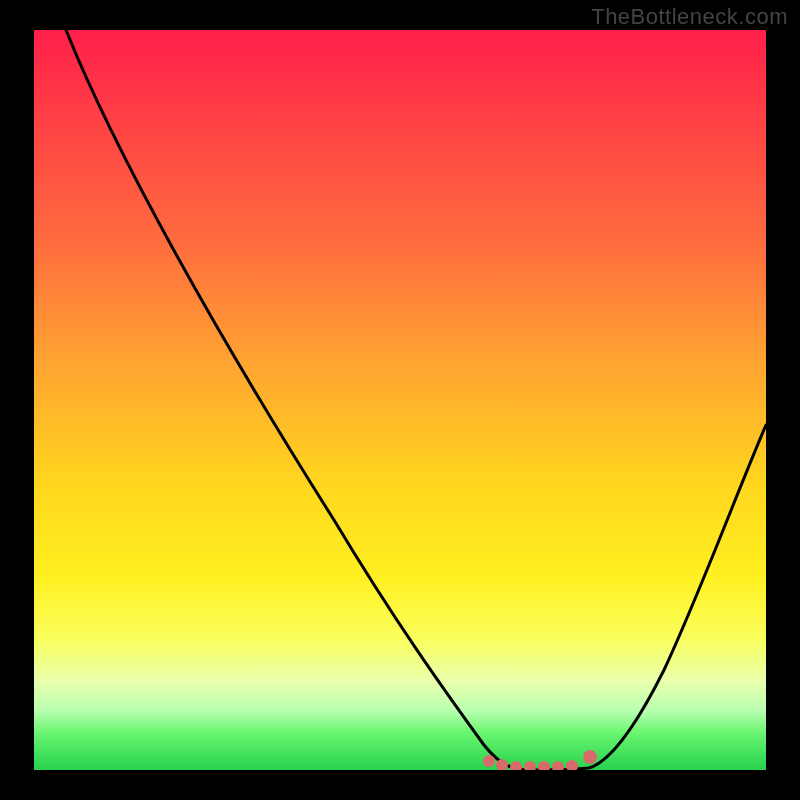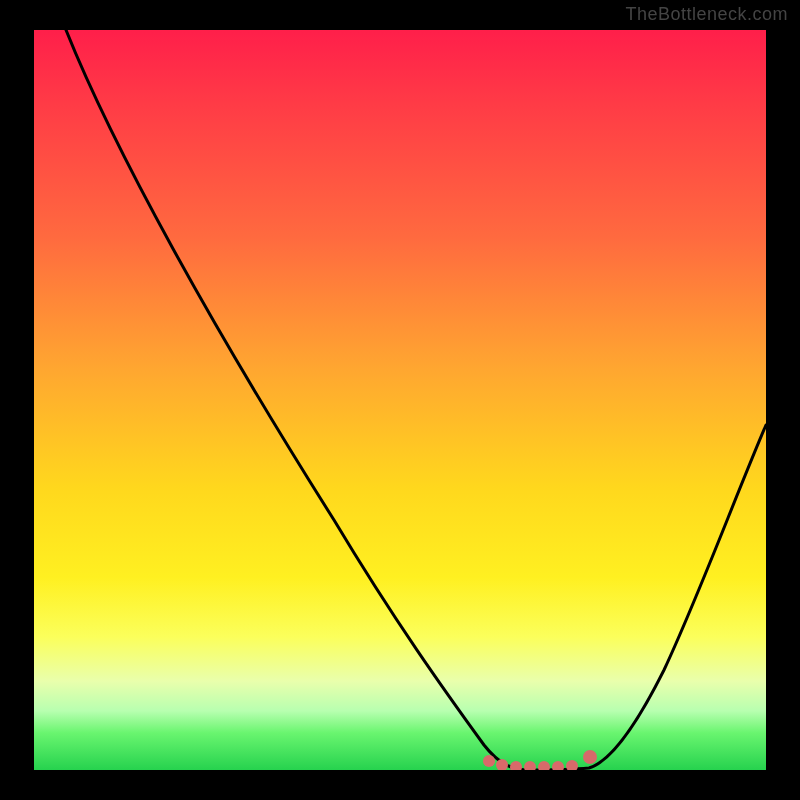--- a/index.html
+++ b/index.html
@@ -17,21 +17,21 @@
     left: 0;
     width: 800px;
     height: 800px;
     background: #000;
   }
   .watermark {
     position: absolute;
     top: 4px;
     right: 12px;
     color: #444;
-    font-size: 18px;
+    font-size: 22px;
     font-weight: 500;
     letter-spacing: 0.5px;
     z-index: 20;
     user-select: none;
   }
   .plot {
     position: absolute;
     left: 34px;
     top: 30px;
     width: 732px;

